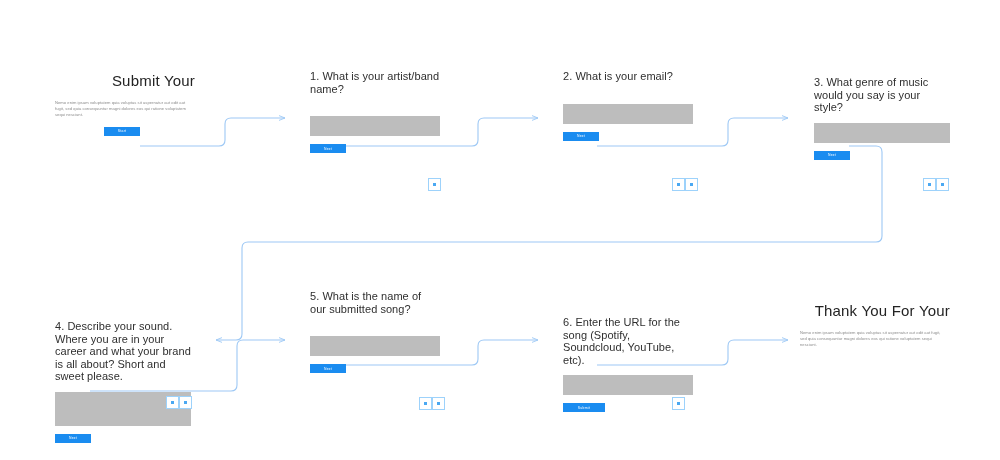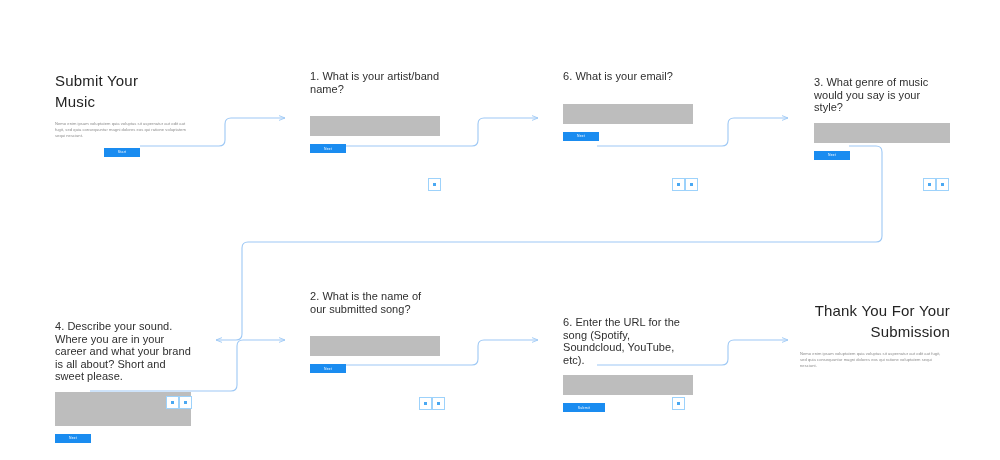--- a/index.html
+++ b/index.html
@@ -15,21 +15,21 @@
   .canvas{position:relative;width:1000px;height:460px;}
 
   
   .connectors{position:absolute;inset:0;width:1000px;height:460px;z-index:1;}
 
   
   .card{position:absolute;z-index:2;}
 
   .intro-title{
     font-size:15px;font-weight:400;line-height:21px;
-    text-align:left;color:#232323;letter-spacing:.2px;
+    text-align:right;color:#232323;letter-spacing:.2px;
   }
   .intro-body{
     font-size:4.1px;line-height:6.2px;color:#8b8b8b;
     letter-spacing:.05px;margin-top:9px;width:138px;
   }
   .thanks-title{
     font-size:15px;font-weight:400;line-height:21px;
     text-align:right;color:#232323;letter-spacing:.2px;
   }
   .thanks-body{
@@ -93,39 +93,38 @@
 
       <path d="M344,365 H472 Q478,365 478,359 V346 Q478,340 484,340 H538"></path>
 
       <path d="M597,365 H722 Q728,365 728,359 V346 Q728,340 734,340 H788"></path>
     </g>
   </svg>
 
   <div class="card" style="left:55px;top:70px;width:140px;">
     <div class="intro-title">
       <div>Submit Your</div>
-      <div>Music</div>
     </div>
     <div class="intro-body">Nemo enim ipsam voluptatem quia voluptas sit aspernatur aut odit aut fugit, sed quia consequuntur magni dolores eos qui ratione voluptatem sequi nesciunt.</div>
     <div class="btn" style="width:36px;height:9px;margin-top:8px;margin-left:49px;">Start</div>
   </div>
 
   <div class="card" style="left:310px;top:70px;width:130px;">
     <div class="q-text">1. What is your artist/band name?</div>
     <div class="field" style="width:130px;height:20px;margin-top:21px;"></div>
     <div class="btn" style="width:36px;height:9px;margin-top:8px;">Next</div>
   </div>
   <div class="iconrow" style="left:428px;top:178px;">
     <div class="pg-icon">
         <i></i>
       </div>
   </div>
 
   <div class="card" style="left:563px;top:70px;width:130px;">
-    <div class="q-text">6. What is your email?</div>
+    <div class="q-text">2. What is your email?</div>
     <div class="field" style="width:130px;height:20px;margin-top:21px;"></div>
     <div class="btn" style="width:36px;height:9px;margin-top:8px;">Next</div>
   </div>
   <div class="iconrow" style="left:672px;top:178px;">
     <div class="pg-icon">
         <i></i>
       </div>
     <div class="pg-icon">
         <i></i>
       </div>
@@ -153,21 +152,21 @@
   <div class="iconrow" style="left:166px;top:396px;">
     <div class="pg-icon">
         <i></i>
       </div>
     <div class="pg-icon">
         <i></i>
       </div>
   </div>
 
   <div class="card" style="left:310px;top:290px;width:130px;">
-    <div class="q-text">2. What is the name of our submitted song?</div>
+    <div class="q-text">5. What is the name of our submitted song?</div>
     <div class="field" style="width:130px;height:20px;margin-top:21px;"></div>
     <div class="btn" style="width:36px;height:9px;margin-top:8px;">Next</div>
   </div>
   <div class="iconrow" style="left:419px;top:397px;">
     <div class="pg-icon">
         <i></i>
       </div>
     <div class="pg-icon">
         <i></i>
       </div>
@@ -180,18 +179,17 @@
   </div>
   <div class="iconrow" style="left:672px;top:397px;">
     <div class="pg-icon">
         <i></i>
       </div>
   </div>
 
   <div class="card" style="left:800px;top:300px;width:150px;">
     <div class="thanks-title">
       <div>Thank You For Your</div>
-      <div>Submission</div>
     </div>
     <div class="thanks-body">Nemo enim ipsam voluptatem quia voluptas sit aspernatur aut odit aut fugit, sed quia consequuntur magni dolores eos qui ratione voluptatem sequi nesciunt.</div>
   </div>
 
 </div>
 
 </body></html>

